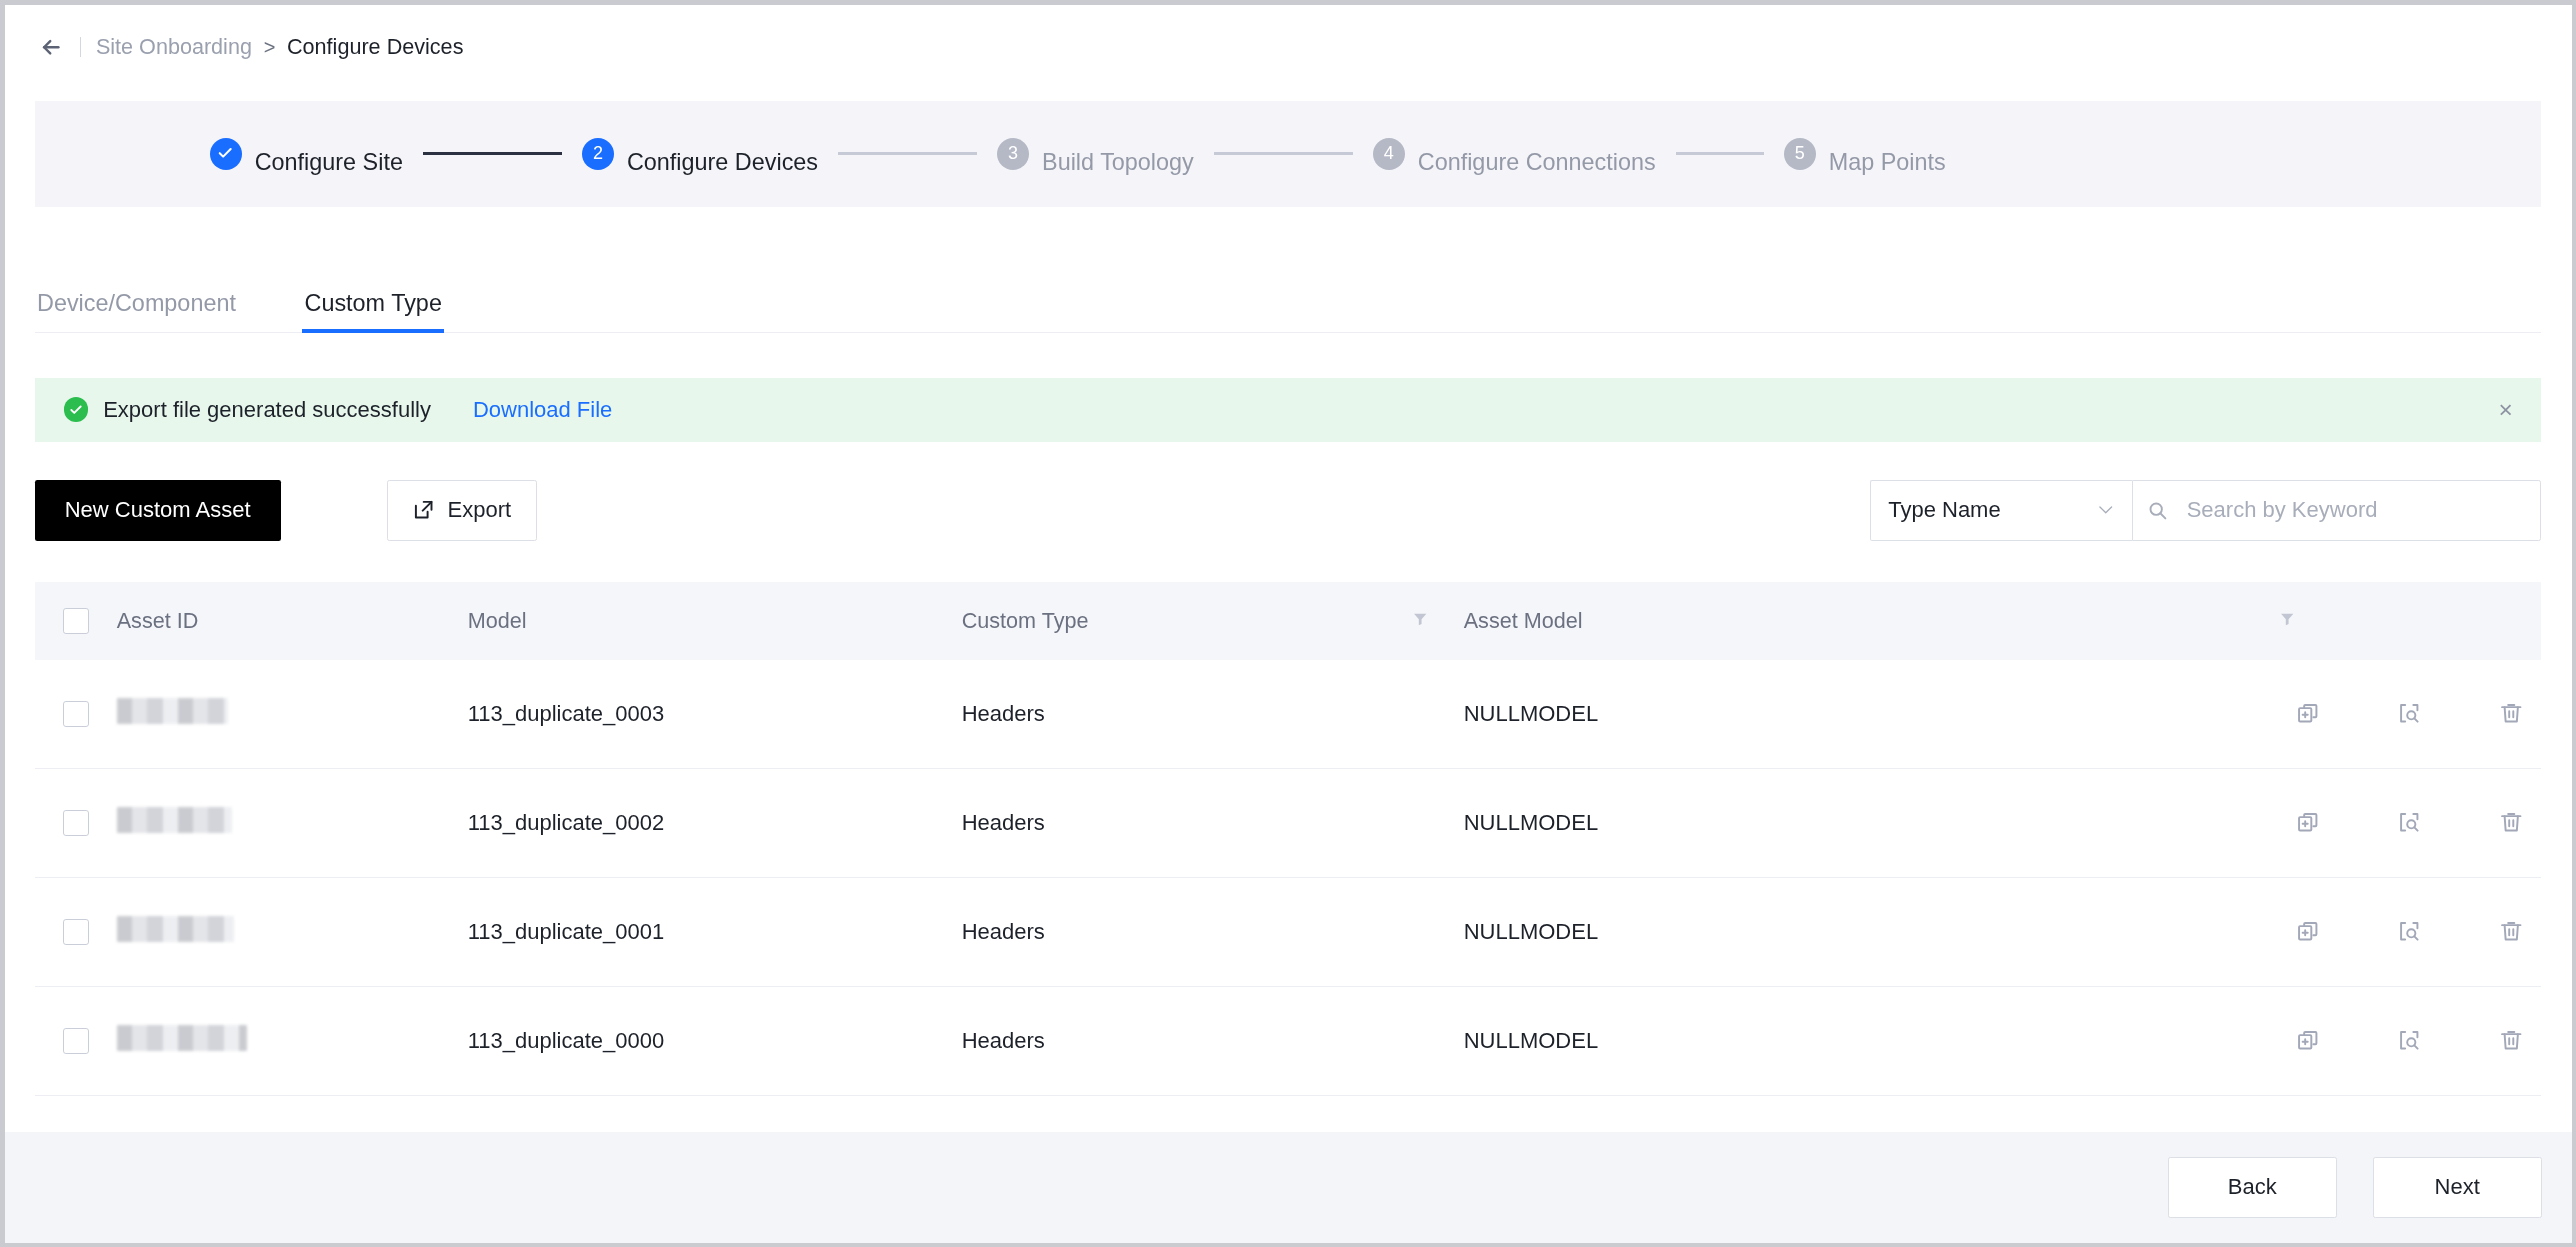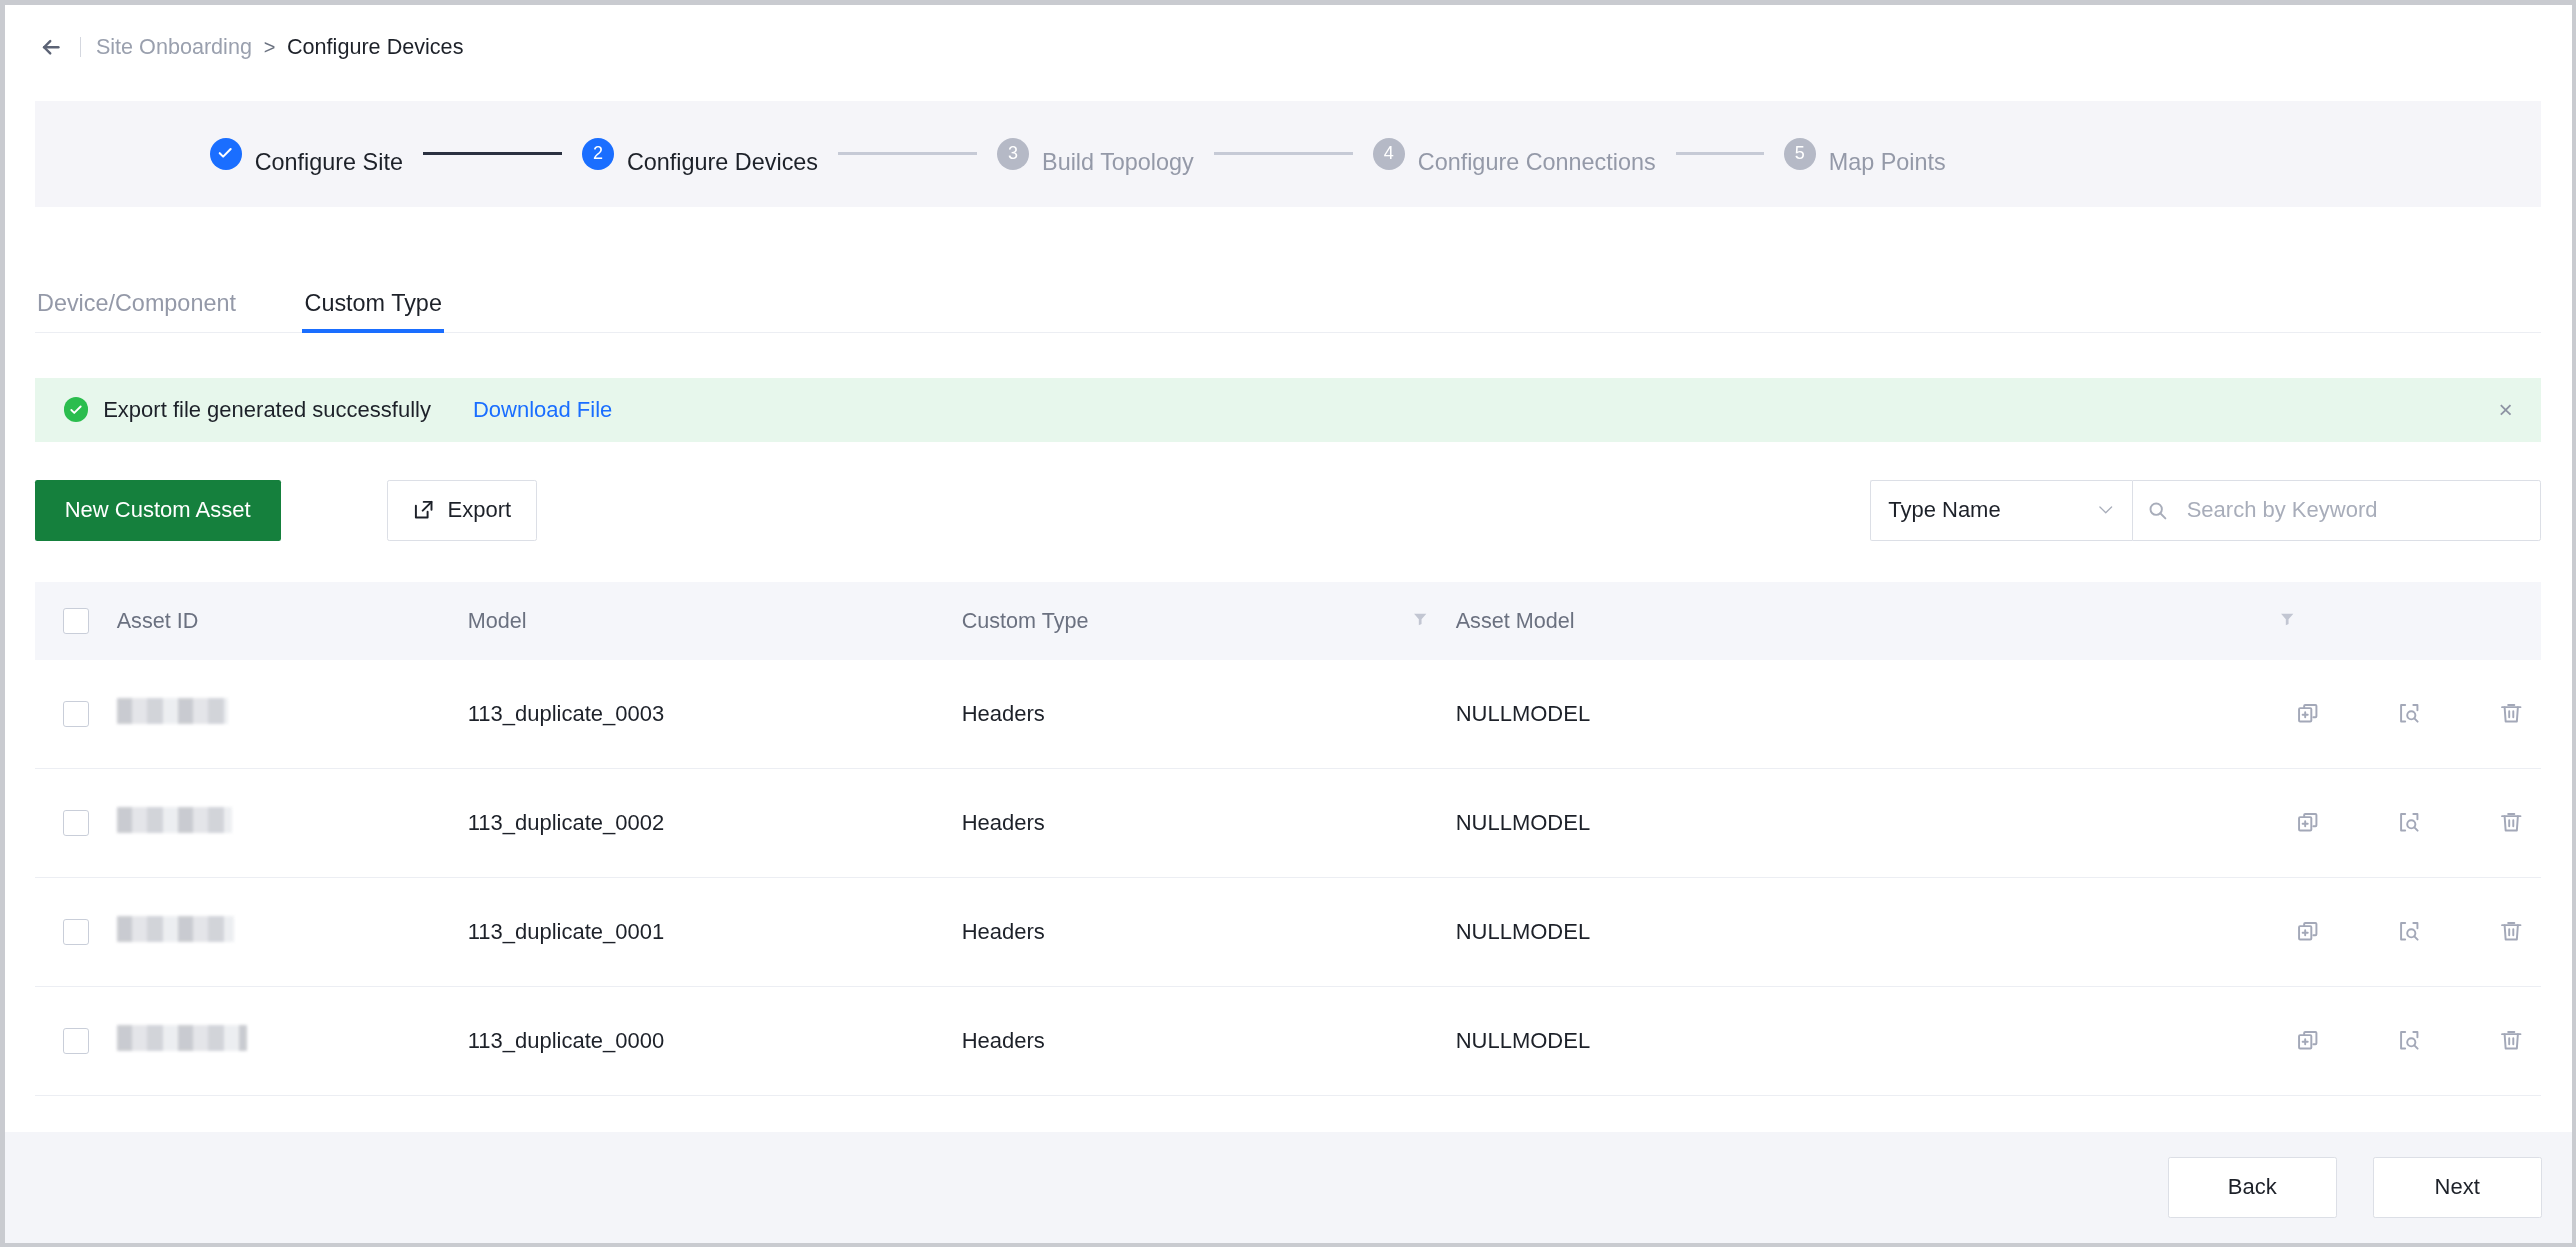--- a/index.html
+++ b/index.html
@@ -143,21 +143,21 @@
   
   .toolbar {
     position: absolute;
     left: 30px; top: 475px;
     width: 2506px; height: 61px;
   }
   .btn-primary {
     position: absolute; left: 0; top: 0;
     height: 61px;
     padding: 0 30px;
-    background: #15803d;
+    background: #000000;
     color: #fff;
     border: none;
     font-size: 22px;
     font-family: inherit;
     border-radius: 2.3px;
     cursor: pointer;
     display: flex; align-items: center;
   }
   .btn-ghost {
     position: absolute; left: 352px; top: 0;
@@ -230,21 +230,21 @@
     display: flex; align-items: center;
     font-size: 22px;
     color: #1d2129;
     border-bottom: 1.8px solid #eceef3;
     background: #ffffff;
   }
   .c-check { width: 82px; display: flex; align-items: center; justify-content: center; flex: 0 0 auto; }
   .c-id    { width: 351px; flex: 0 0 auto; }
   .c-name  { width: 494px; flex: 0 0 auto; }
   .c-type  { width: 494px; flex: 0 0 auto; display: flex; align-items: center; }
-  .c-model { flex: 1 1 auto; display: flex; align-items: center; }
+  .c-model { flex: 1 1 auto; display: flex; align-items: center; margin-left: 8px; }
   .c-act   { width: 245px; flex: 0 0 auto; display: flex; align-items: center; justify-content: space-between; padding-right: 17.5px; }
 
   .chk {
     width: 26px; height: 26px;
     border: 1.8px solid #c9ced9;
     border-radius: 2.9px;
     background: #fff;
     cursor: pointer;
   }
   .funnel { margin-left: auto; margin-right: 27px; cursor: pointer; }

